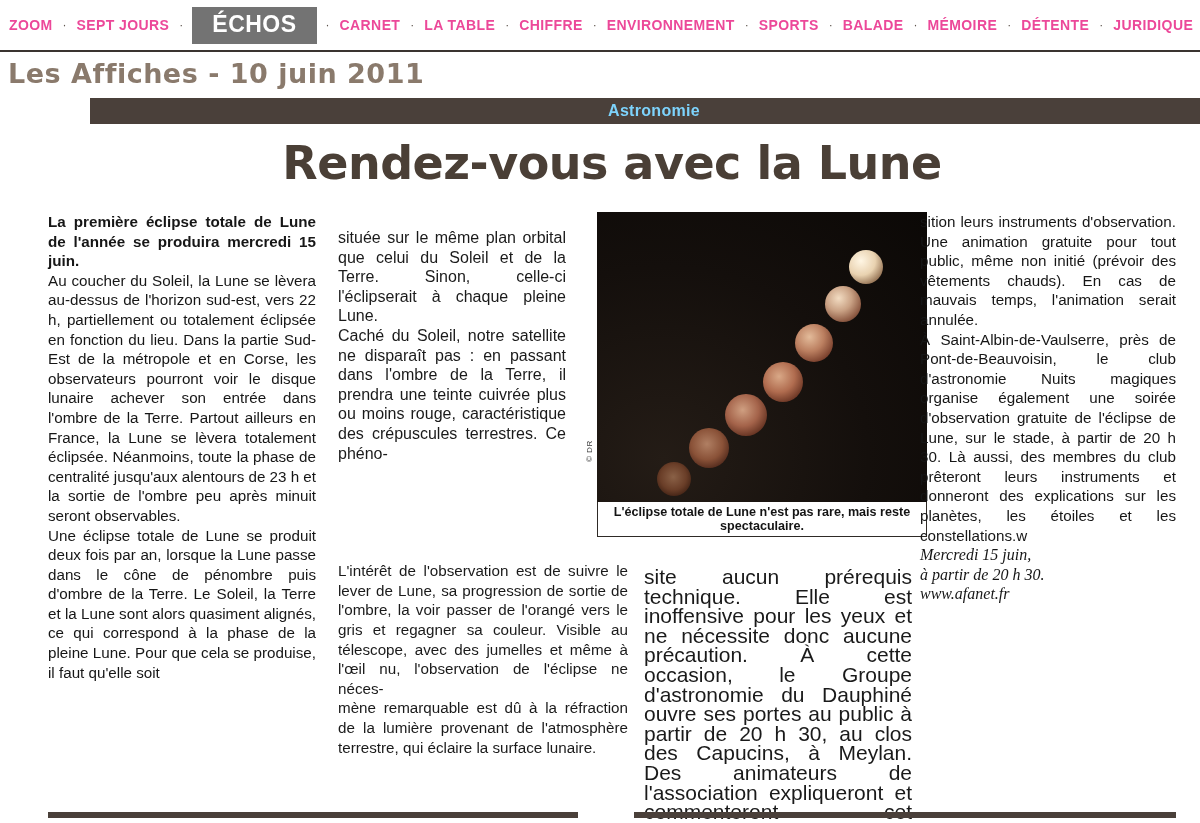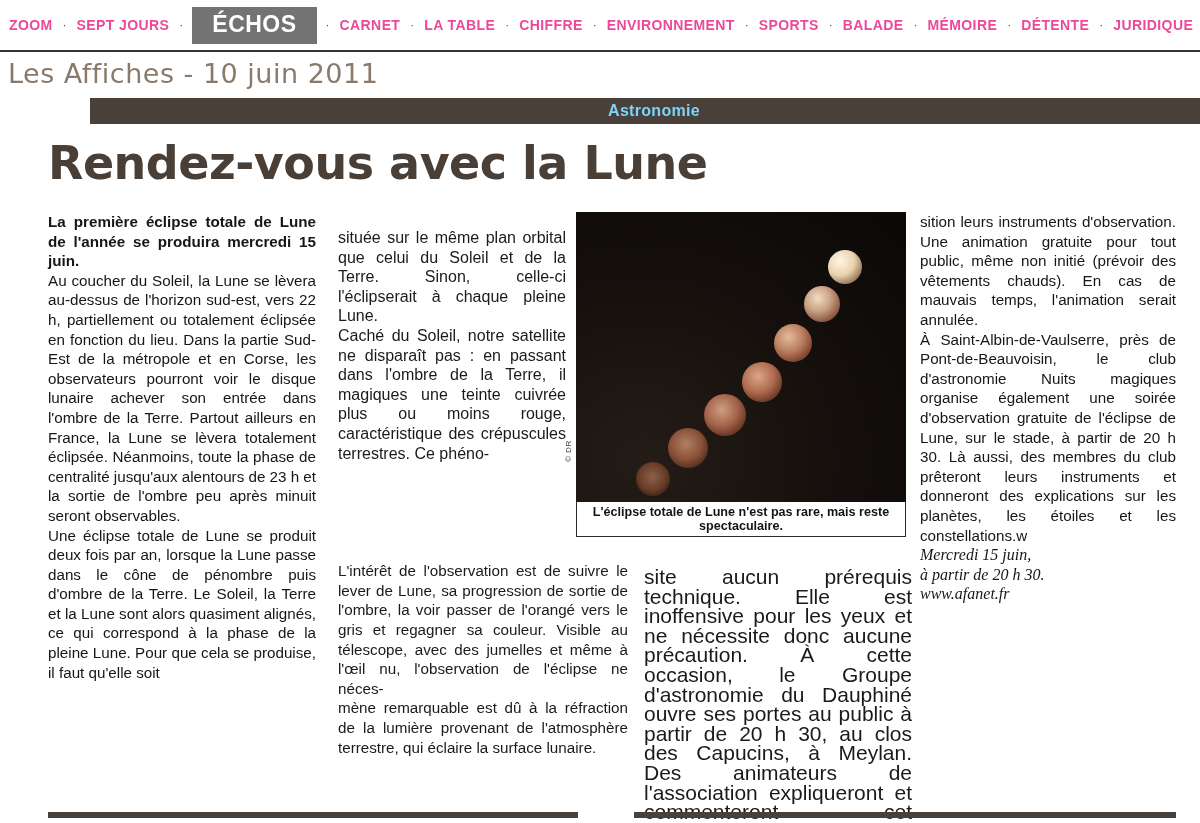--- a/index.html
+++ b/index.html
@@ -69,21 +69,21 @@
     pointer-events: none;
   }
 
   
   #masthead {
     position: absolute;
     left: 8px;
     top: 58px;
     font-family: "DejaVu Sans", sans-serif;
     font-size: 27px;
-    font-weight: normal;
+    font-weight: bold;
     color: #8a7a6c;
     letter-spacing: 0.5px;
   }
 
   
   #section-banner {
     position: absolute;
     left: 48px;
     top: 98px;
     width: 1128px;
@@ -97,20 +97,21 @@
     letter-spacing: 0.3px;
     margin-left: 42px;
   }
 
   
   #headline {
     position: absolute;
     left: 48px;
     top: 136px;
     width: 1128px;
+    text-align: center;
     font-family: "DejaVu Sans", sans-serif;
     font-weight: bold;
     font-size: 46px;
     color: #4a3f36;
     letter-spacing: -0.5px;
   }
 
   
   #article {
     position: absolute;
@@ -137,21 +138,21 @@
   #col4 { left: 872px; width: 256px; }
 
   
   #col2-top  { position: absolute; left: 290px; top: 0;   width: 228px; font-size: 16px; line-height: 19.6px; text-align: justify; }
   #col2-bot  { position: absolute; left: 290px; top: 334px; width: 290px; font-size: 15.2px; line-height: 19.6px; text-align: justify; }
   #col3-bot  { position: absolute; left: 596px; top: 334px; width: 268px; font-size: 21px; line-height: 19.6px; text-align: justify; }
 
   
   #photo-block {
     position: absolute;
-    left: 528px;
+    left: 549px;
     top: 0px;
     width: 378px;
   }
   #photo {
     position: relative;
     width: 330px;
     height: 290px;
     background:
       radial-gradient(ellipse at 20% 85%, #241c16 0%, #140f0c 55%, #0b0806 100%);
     overflow: hidden;
@@ -263,21 +264,21 @@
 
 <div id="article">
 
   <div class="col" id="col1">
     <p><span class="lead">La première éclipse totale de Lune de l'année se produira mercredi 15 juin.</span><span><span style="display: block; text-align: justify;"> Au coucher du Soleil, la Lune se lèvera au-dessus de l'horizon sud-est, vers 22 h, partiellement ou totalement éclipsée en fonction du lieu. Dans la partie Sud-Est de la métropole et en Corse, les observateurs pourront voir le disque lunaire achever son entrée dans l'ombre de la Terre. Partout ailleurs en France, la Lune se lèvera totalement éclipsée. Néanmoins, toute la phase de centralité jusqu'aux alentours de 23 h et la sortie de l'ombre peu après minuit seront observables.</span><span style="display: block; text-align: justify;">Une éclipse totale de Lune se produit deux fois par an, lorsque la Lune passe dans le cône de pénombre puis d'ombre de la Terre. Le Soleil, la Terre et la Lune sont alors quasiment alignés, ce qui correspond à la phase de la pleine Lune. Pour que cela se produise, il faut qu'elle soit</span></span></p>
   </div>
 
   <div id="col2-top">
     <p>
         <span style="display: block; text-align: justify;">située sur le même plan orbital que celui du Soleil et de la Terre. Sinon, celle-ci l'éclipserait à chaque pleine Lune.</span>
-        <span style="display: block; text-align: justify;">Caché du Soleil, notre satellite ne disparaît pas : en passant dans l'ombre de la Terre, il magiques une teinte cuivrée plus ou moins rouge, caractéristique des crépuscules terrestres. Ce phéno-</span>
+        <span style="display: block; text-align: justify;">Caché du Soleil, notre satellite ne disparaît pas : en passant dans l'ombre de la Terre, il prendra une teinte cuivrée plus ou moins rouge, caractéristique des crépuscules terrestres. Ce phéno-</span>
       </p>
   </div>
 
   <div id="col2-bot">
     <p>
         <span style="display: block; text-align: justify;">L'intérêt de l'observation est de suivre le lever de Lune, sa progression de sortie de l'ombre, la voir passer de l'orangé vers le gris et regagner sa couleur. Visible au télescope, avec des jumelles et même à l'œil nu, l'observation de l'éclipse ne néces-</span>
         <span style="display: block; text-align: justify;">mène remarquable est dû à la réfraction de la lumière provenant de l'atmosphère terrestre, qui éclaire la surface lunaire.</span>
       </p>
   </div>
 

